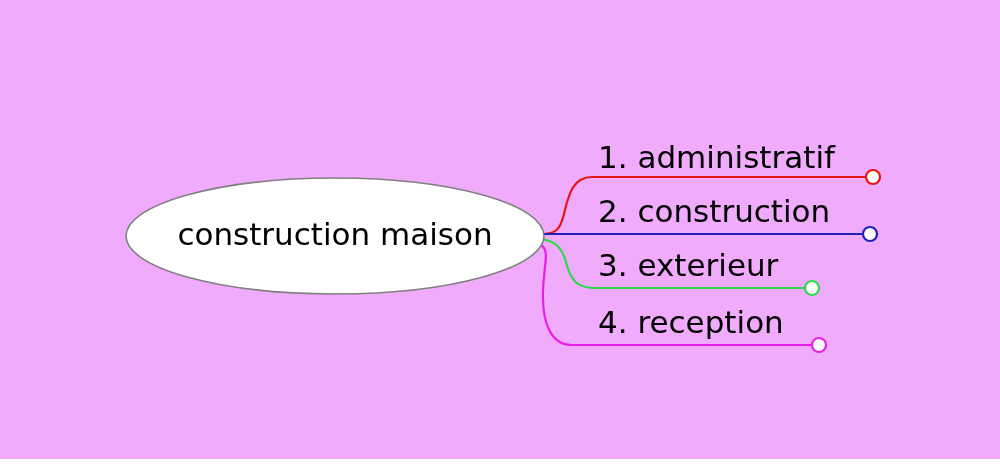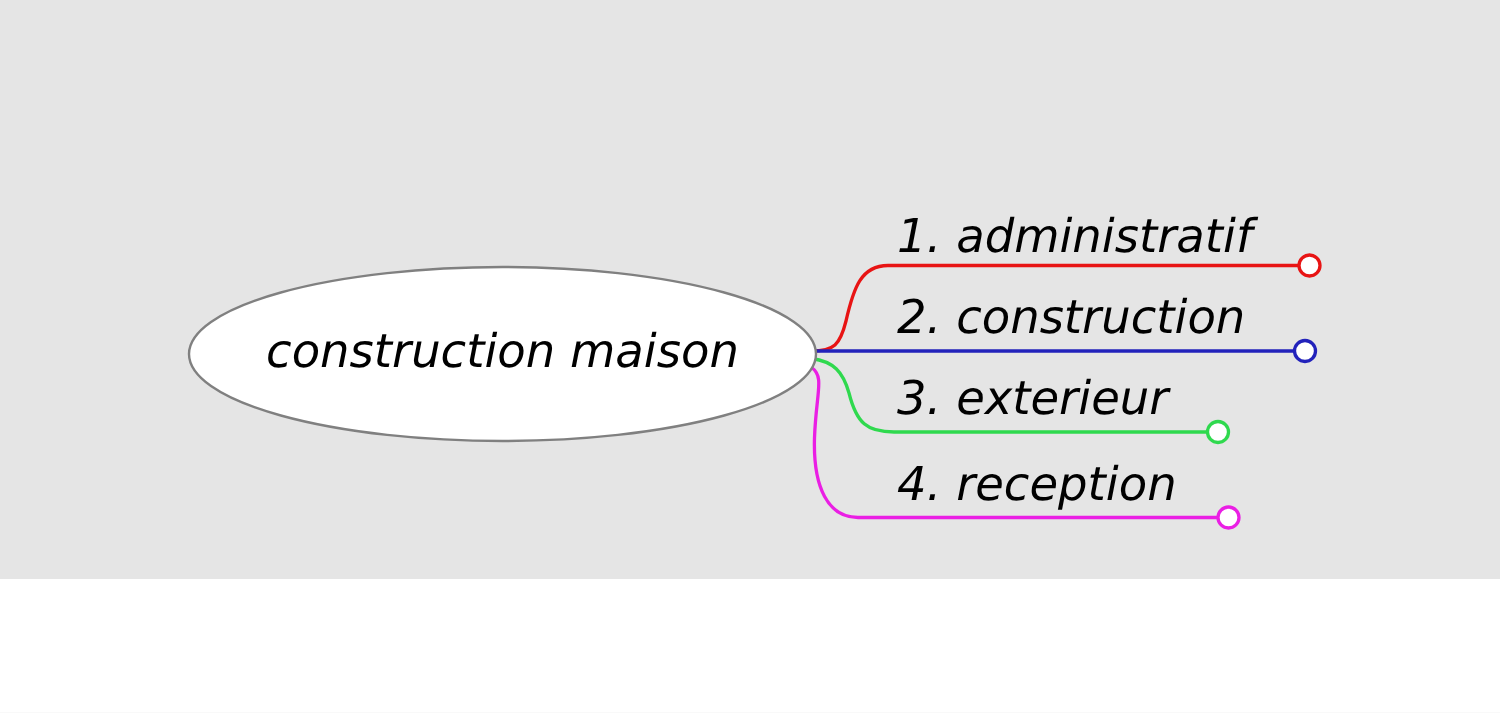--- a/index.html
+++ b/index.html
@@ -55,21 +55,21 @@
     stroke-width: 2.2;
   }
   .root-ellipse-shape {
     fill: #ffffff;
     stroke-width: 1.6;
   }
 </style>
 </head>
 <body style="width: 1000px; height: 475px; background: rgb(255, 255, 255);">
 
-<div id="canvas-root" style="width: 1000px; height: 386px; background: #e5e5e5; font-style: italic;">
+<div id="canvas-root" style="width: 1000px; height: 459px; background: #f0abfc;">
 
   <svg id="map-svg" viewBox="0 0 1000 475" xmlns="http://www.w3.org/2000/svg">
 
     <g>
       <path class="branch-line" d="M541,234 C556,234 560,230 564,214 C569,192 574,177 592,177 L866,177" stroke="#e81414"></path>
       <circle class="branch-endpoint" cx="873" stroke="#e81414" cy="177" r="7"></circle>
       <text class="branch-label" x="598" y="168">1. administratif</text>
     </g>
 
     <g>

